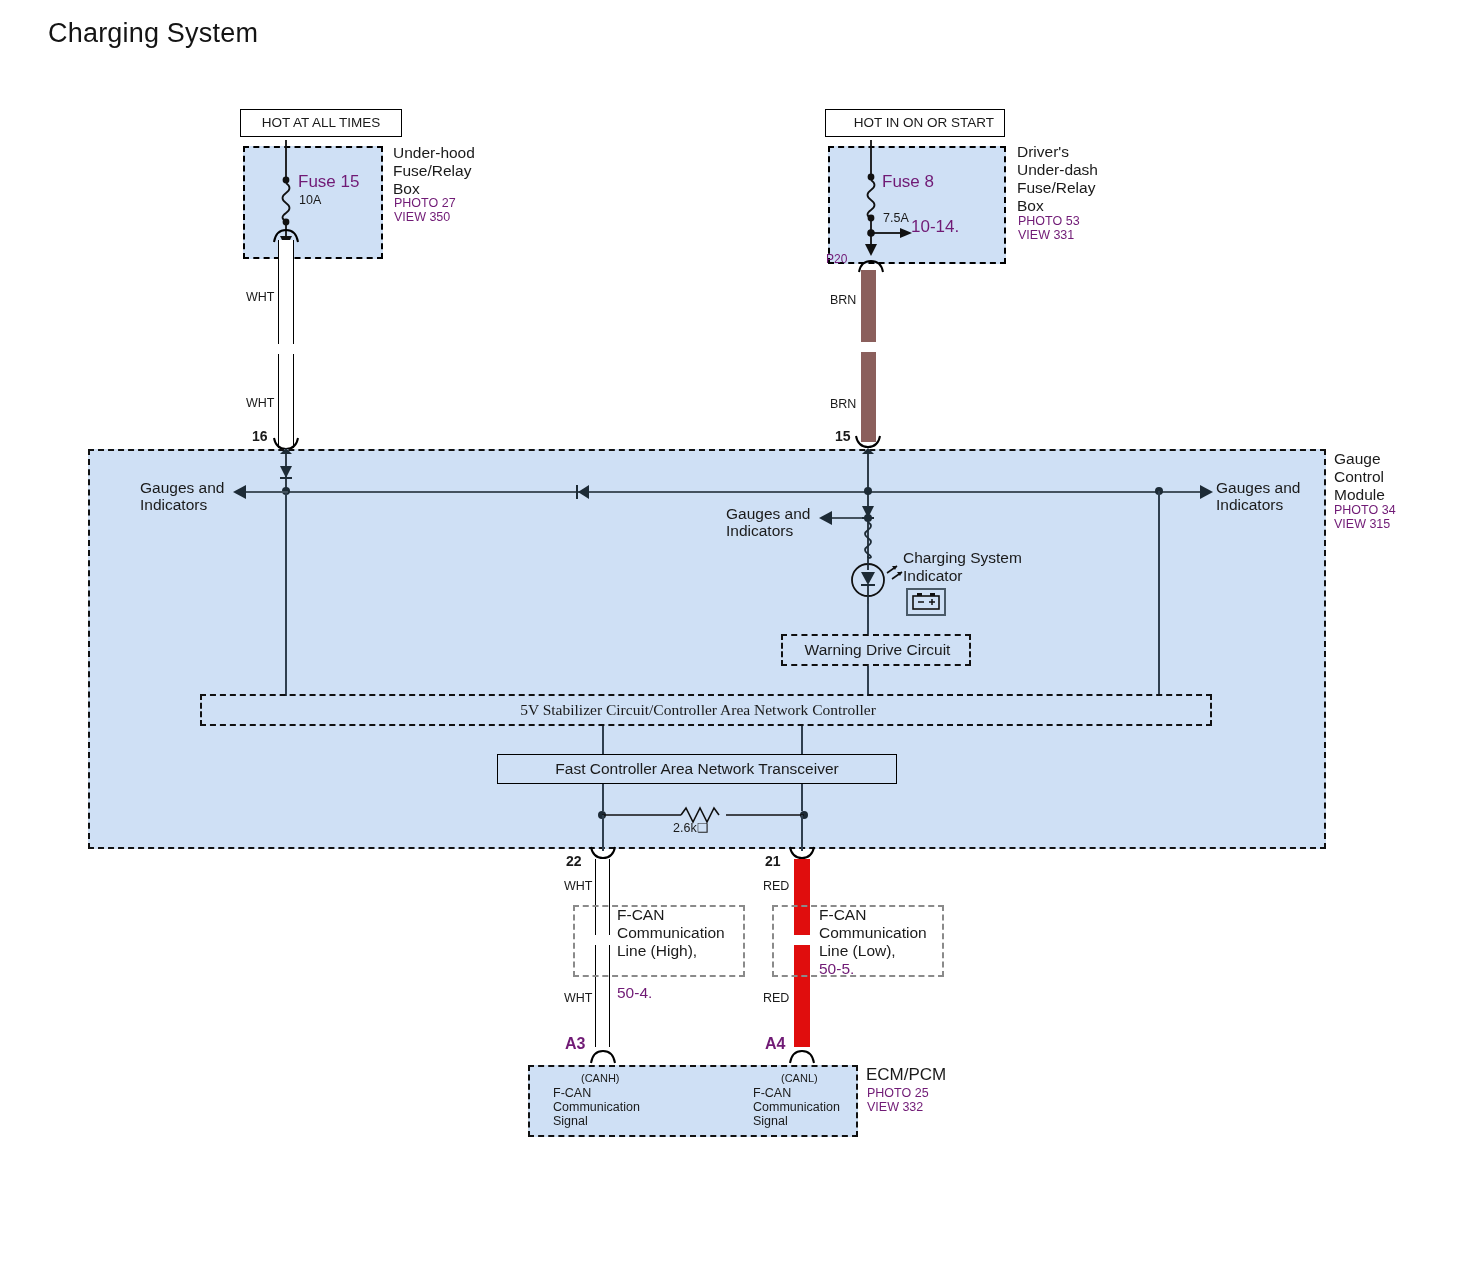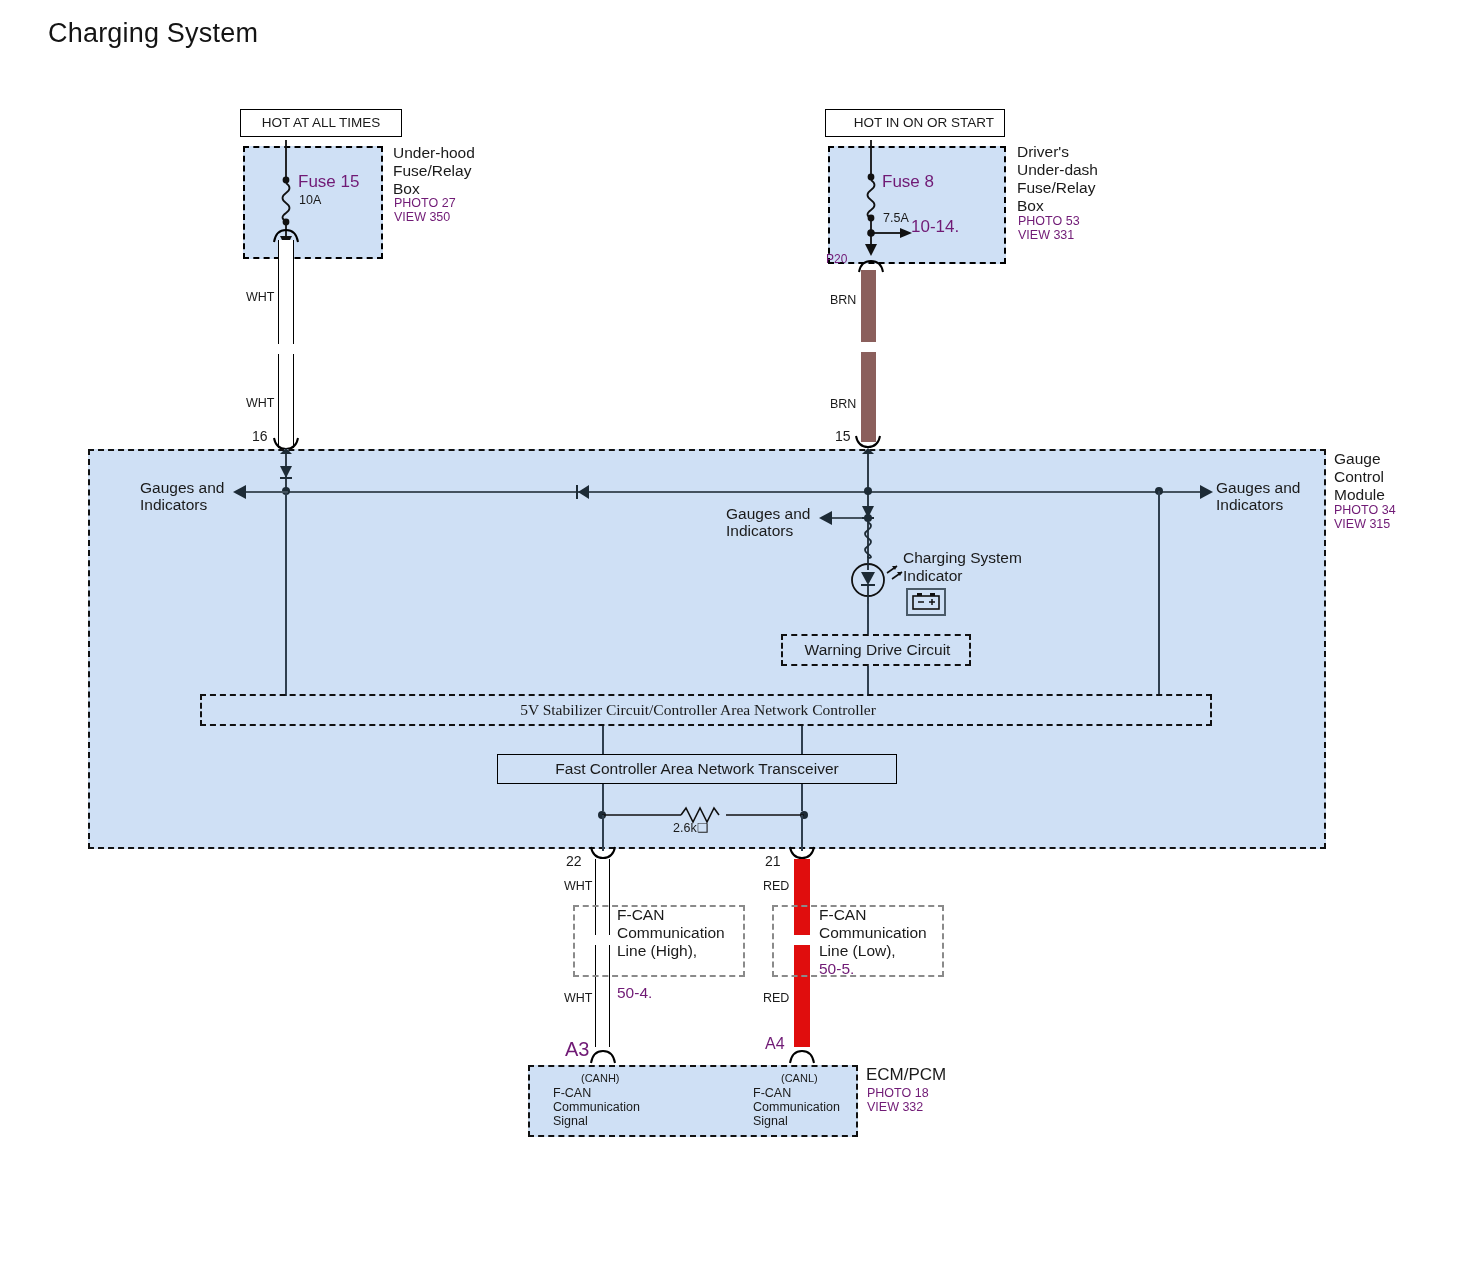--- a/index.html
+++ b/index.html
@@ -7,21 +7,21 @@
        font-family:"Liberation Sans","DejaVu Sans",sans-serif;
        color:#1a1a1a;overflow:hidden;}
   .abs{position:absolute;}
   #title{left:48px;top:18px;font-size:27px;color:#141414;letter-spacing:0.2px;}
 
   
   .txt{font-size:15.5px;line-height:18.5px;color:#1a1a1a;white-space:pre;}
   .txt-blue{color:#701a75;}
   .sm{font-size:12.5px;line-height:14.5px;}
   .xs{font-size:11px;line-height:13px;}
-  .mid{font-size:14px;line-height:17px;}
+  .mid{font-size:14px;line-height:17px;font-weight:bold;}
 
   
   .hotbox{border:1.6px solid #000;background:#fff;
           font-size:13.5px;padding:5px 10px 6px 10px;text-align:center;white-space:nowrap;}
 
   
   .fusebox{background:#cfe0f5;border:2.5px dashed #000;box-sizing:border-box;}
 
   
   #gcm{left:88px;top:449px;width:1238px;height:400px;
@@ -263,34 +263,34 @@
 
 <div class="abs dashbox" style="left:772px;top:905px;width:172px;height:72px;border-color:#8a8a8a;"></div>
 <div class="abs txt" style="left:819px;top:906px;">F-CAN</div>
 <div class="abs txt" style="left:819px;top:924px;">Communication</div>
 <div class="abs txt" style="left:819px;top:942px;">Line (Low),</div>
 <div class="abs txt txt-blue" style="left:819px;top:960px;">50-5.</div>
 
 <svg class="abs" style="left:590px;top:1047px;" width="28" height="18">
   <path d="M1 16 Q3 4 13 4 Q23 4 25 16" stroke="#000" stroke-width="2" fill="none"></path>
 </svg>
-<div class="abs txt txt-blue mid" style="left:565px;top:1035px;font-size:20px;margin-top:6px;">A3</div>
+<div class="abs txt txt-blue mid" style="left:565px;top:1035px;font-size:16px;">A3</div>
 
 <svg class="abs" style="left:789px;top:1047px;" width="28" height="18">
   <path d="M1 16 Q3 4 13 4 Q23 4 25 16" stroke="#000" stroke-width="2" fill="none"></path>
 </svg>
 <div class="abs txt txt-blue mid" style="left:765px;top:1035px;font-size:16px;">A4</div>
 
 <div class="abs" id="ecm"></div>
 
 <div class="abs txt xs" style="left:581px;top:1072px;">(CANH)</div>
 <div class="abs txt sm" style="left:553px;top:1086px;">F-CAN</div>
 <div class="abs txt sm" style="left:553px;top:1100px;">Communication</div>
 <div class="abs txt sm" style="left:553px;top:1114px;">Signal</div>
 
 <div class="abs txt xs" style="left:781px;top:1072px;">(CANL)</div>
 <div class="abs txt sm" style="left:753px;top:1086px;">F-CAN</div>
 <div class="abs txt sm" style="left:753px;top:1100px;">Communication</div>
 <div class="abs txt sm" style="left:753px;top:1114px;">Signal</div>
 
 <div class="abs txt" style="left:866px;top:1066px;font-size:17px;">ECM/PCM</div>
-<div class="abs txt sm txt-blue" style="left:867px;top:1086px;">PHOTO 18</div>
+<div class="abs txt sm txt-blue" style="left:867px;top:1086px;">PHOTO 25</div>
 <div class="abs txt sm txt-blue" style="left:867px;top:1100px;">VIEW 332</div>
 
 </body></html>

